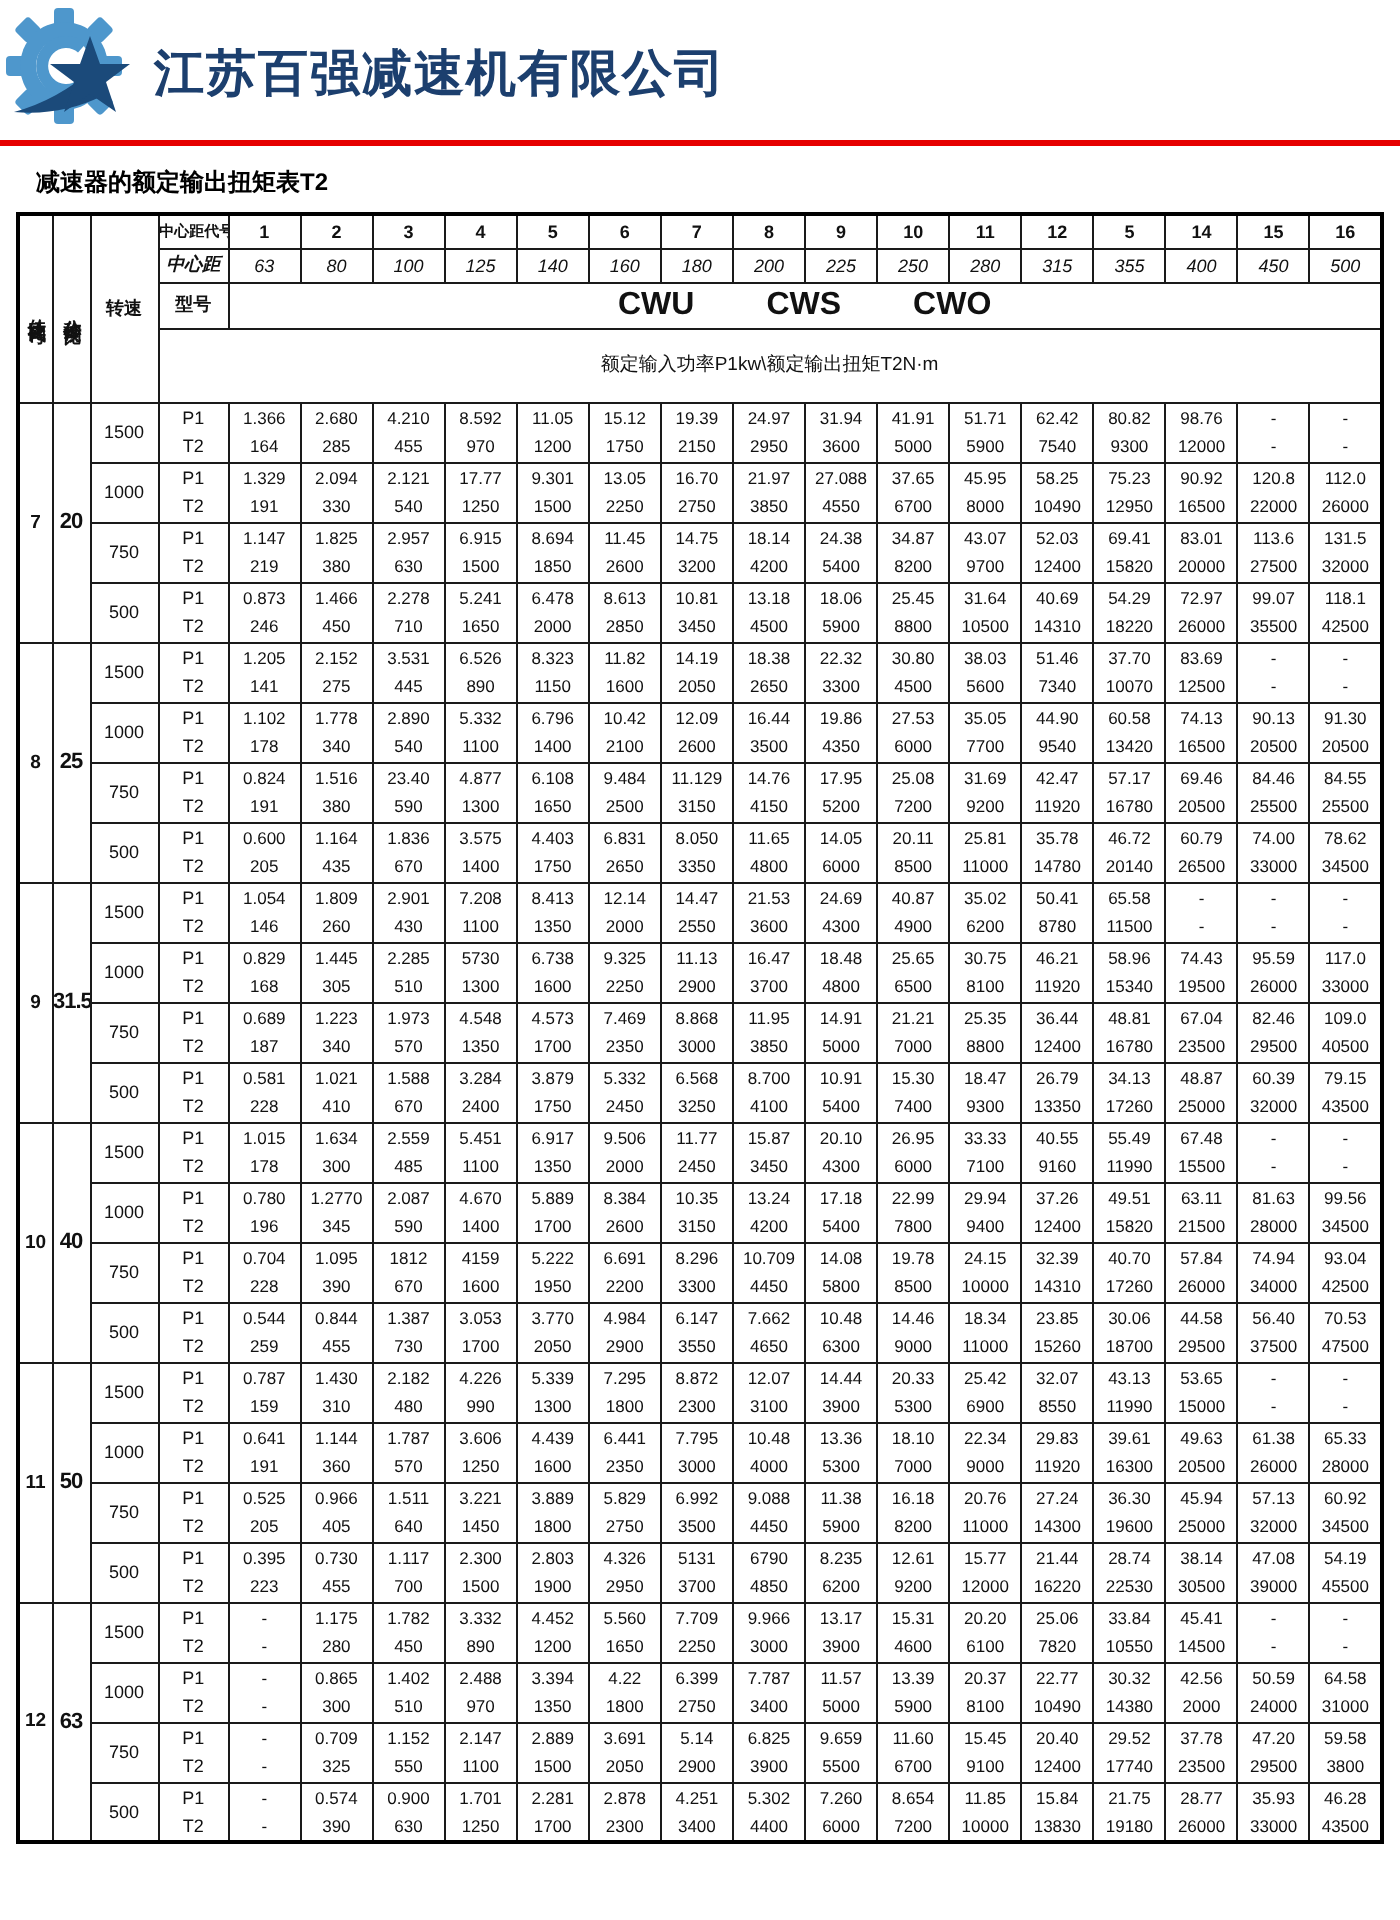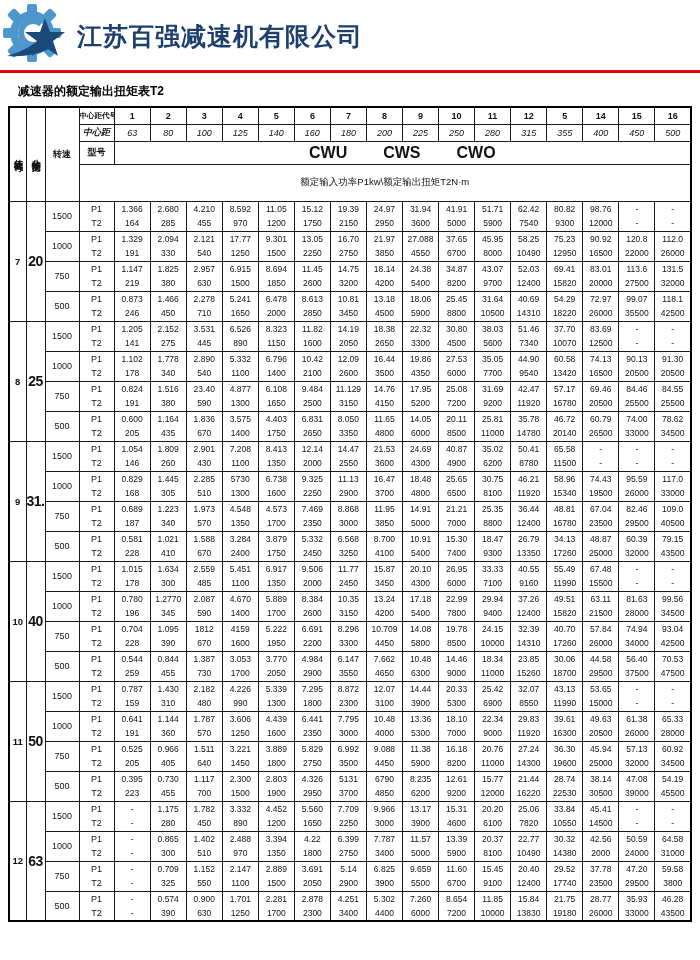--- a/index.html
+++ b/index.html
@@ -25,21 +25,21 @@
   .spec .lblsmall { font-size:7.5px; font-weight:bold; letter-spacing:0; }
   .spec .modelrow { height:23px;margin-top:16px; }
   .spec .modelcell span { margin:0 18px; font-size:16px; font-weight:bold; }
   .spec .powerrow th { height:37px; font-size:9.5px; font-weight:normal; }
   .vhead { vertical-align:middle; }
   .vtext { writing-mode:vertical-rl; text-orientation:upright; display:inline-block; font-size:9px; font-weight:bold; letter-spacing:1px; line-height:1.05; }
   .speedhead { font-size:9.5px; font-weight:bold; }
 
   .spec tbody td { height:15px; font-size:8.5px; }
   .spec td.codecell { font-size:9.5px; font-weight:bold; }
-  .spec td.ratiocell { font-size:14px; font-weight:bold; letter-spacing:-0.5px; }
+  .spec td.ratiocell { font-size:11px; font-weight:bold; letter-spacing:-0.5px; }
   .spec td.speedcell { font-size:9px; }
   .spec td.ptcell { font-size:9px; }
   .spec tr.p1row td.val, .spec tr.p1row td.ptcell { border-bottom:none; }
   .spec tr.t2row td.val, .spec tr.t2row td.ptcell { border-top:none; }
 </style>
 </head>
 <body>
 
 <div class="page">
 

